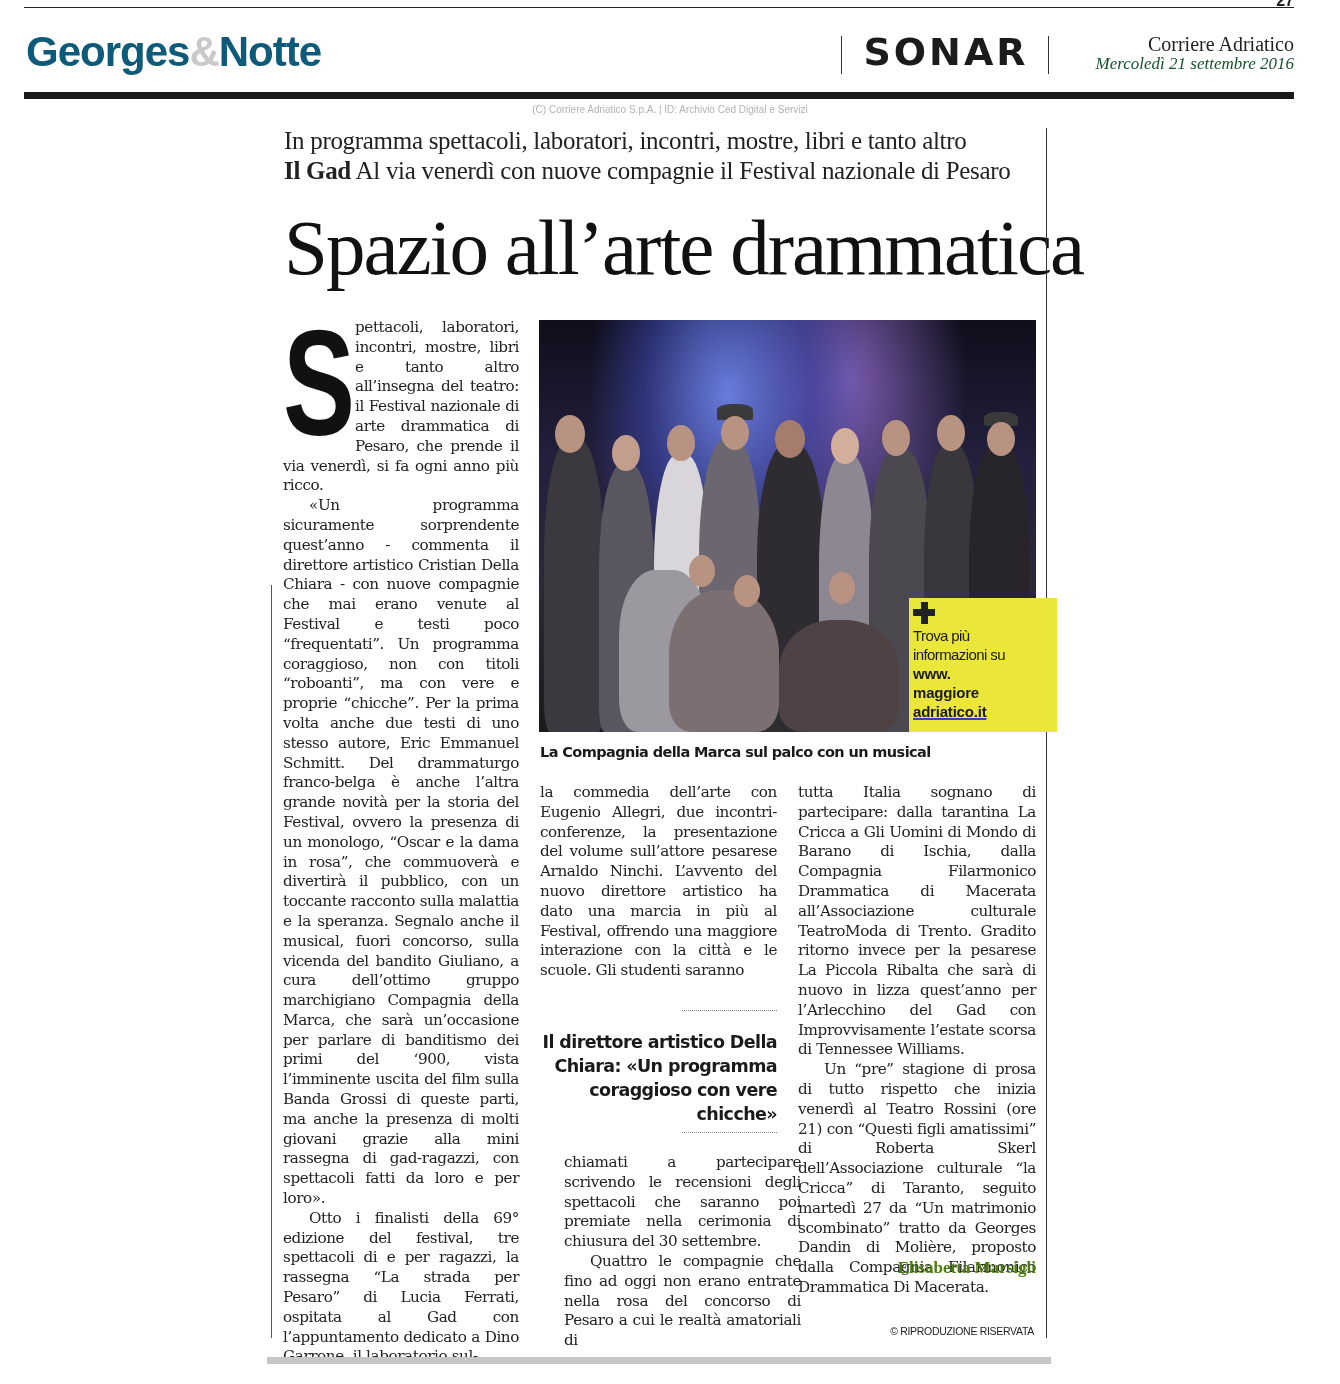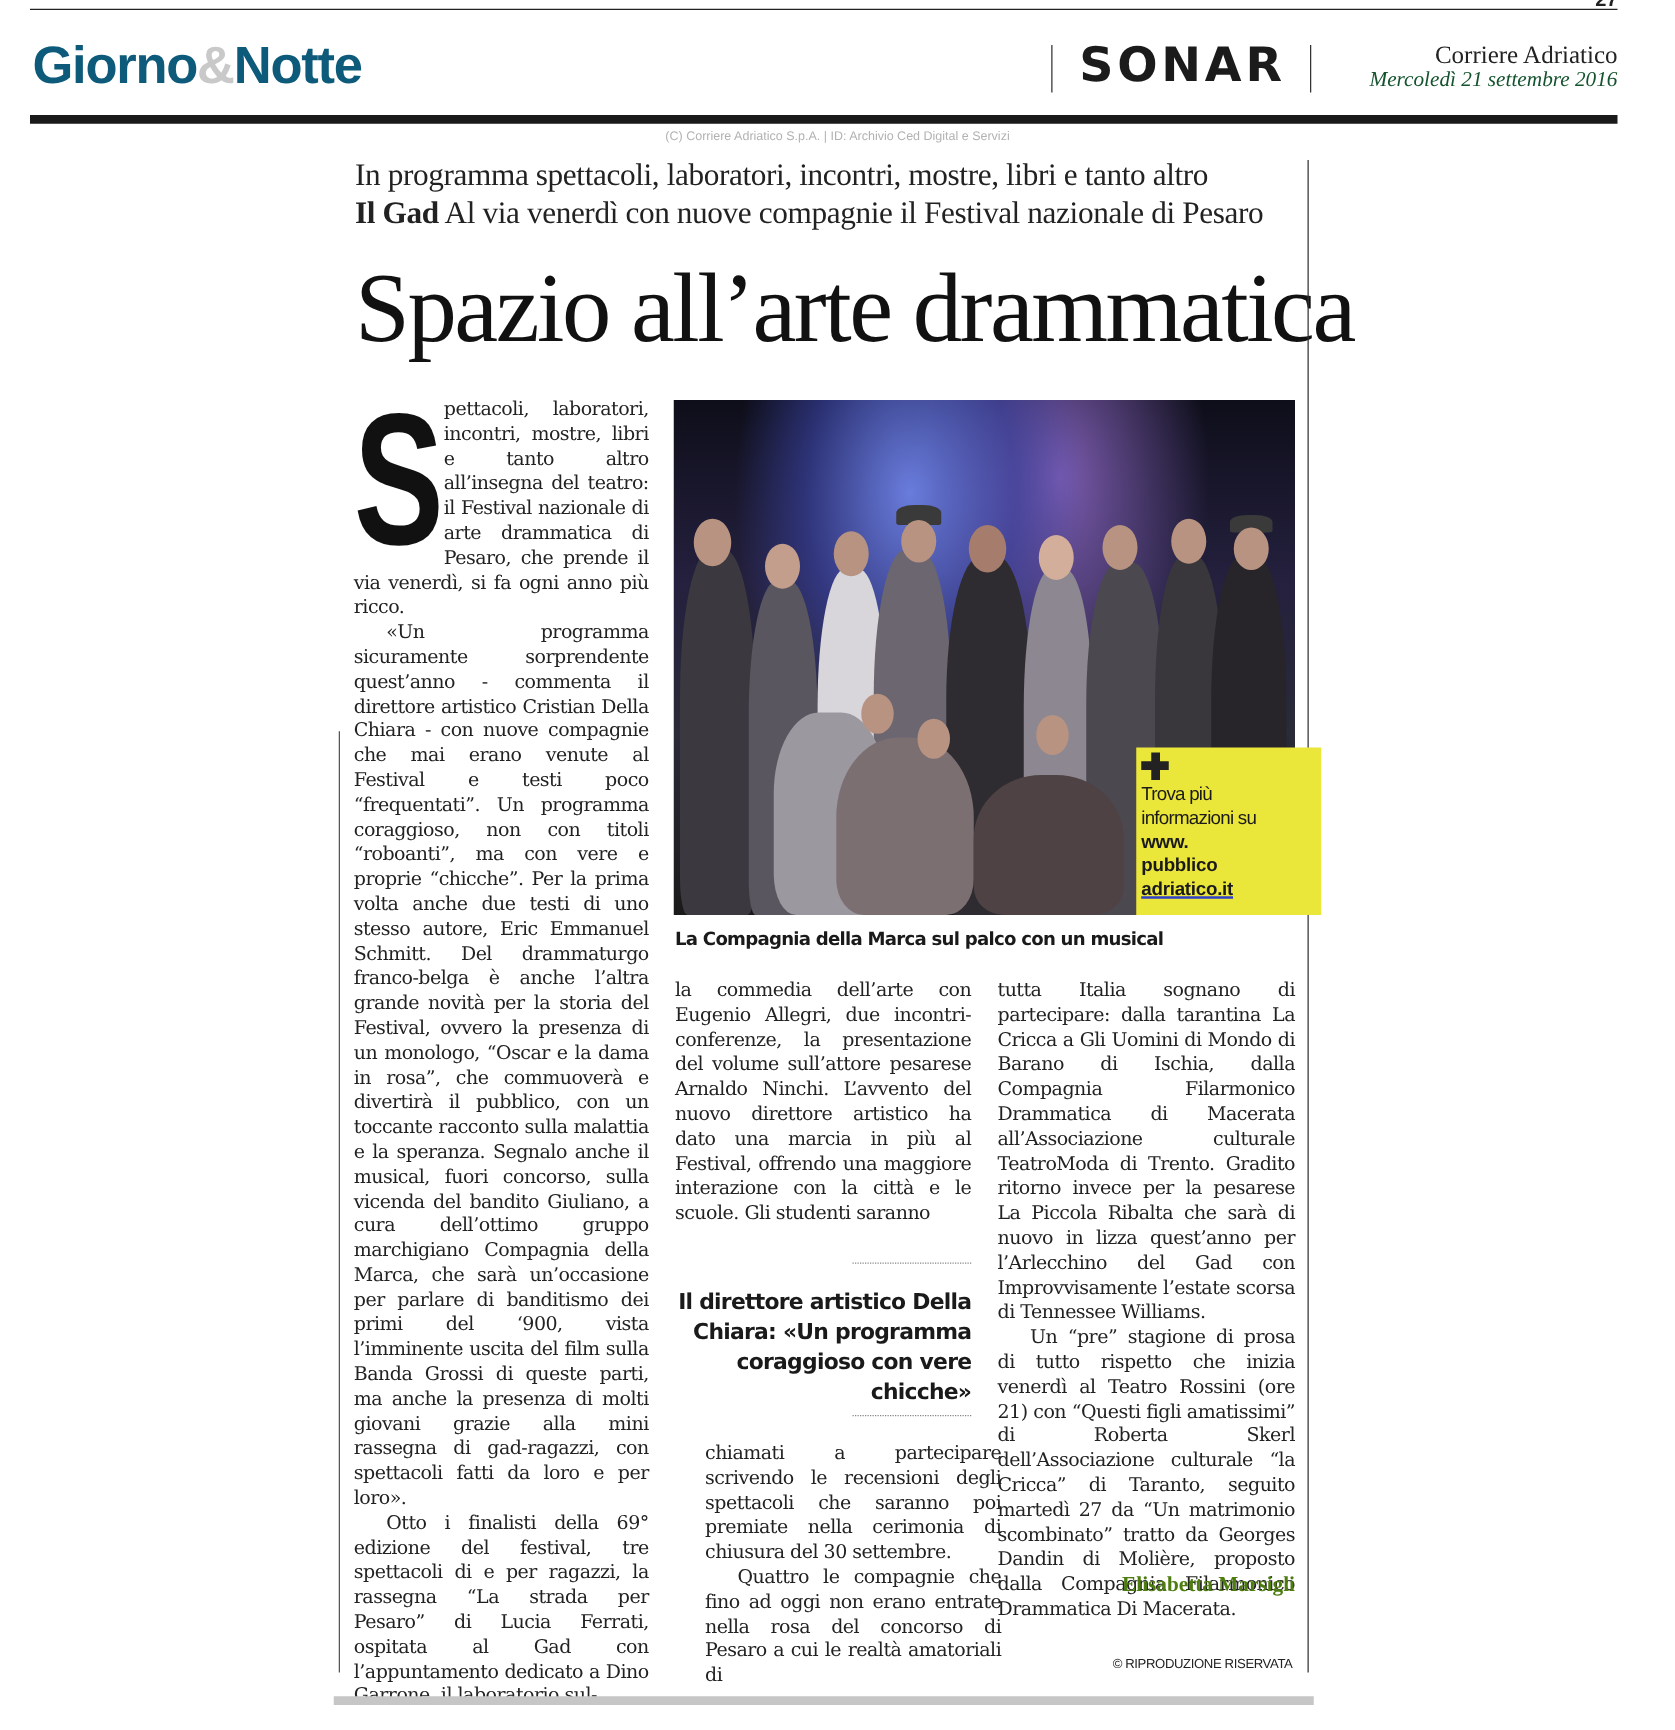--- a/index.html
+++ b/index.html
@@ -64,21 +64,21 @@
   .byline { position: absolute; right: 304px; top: 1258px; font-family: "Liberation Serif", serif; font-weight: bold; font-size: 17px; color: #4d7c0f; }
   .rights { position: absolute; right: 306px; top: 1325px; font-family: "Liberation Sans", sans-serif; font-size: 10.5px; letter-spacing: -0.3px; color: #222; }
 </style>
 </head>
 <body>
 
 <div class="top-rule"></div>
 <div class="page-num">27</div>
 
 <div class="masthead-left">
-  <span>Giorno</span><span class="amp">&amp;</span><span>Notte</span>
+  <span>Georges</span><span class="amp">&amp;</span><span>Notte</span>
 </div>
 
 <div class="section-sep" style="left:841px"></div>
 <div class="section-name">SONAR</div>
 <div class="section-sep" style="left:1048px"></div>
 
 <div class="paper-name">Corriere Adriatico</div>
 <div class="paper-date">Mercoledì 21 settembre 2016</div>
 
 <div class="thick-bar"></div>
@@ -128,21 +128,21 @@
   <div class="head" style="left:150px;top:235px;width:26px;height:32px"></div>
   <div class="head" style="left:195px;top:255px;width:26px;height:32px"></div>
   <div class="head" style="left:290px;top:252px;width:26px;height:32px"></div>
 </div>
 
 <div class="promo-box">
   <span class="plus-icon"></span>
   <span class="promo-text">Trova più</span>
   <span class="promo-text">informazioni su</span>
   <span class="promo-url">www.</span>
-  <span class="promo-url">pubblico</span>
+  <span class="promo-url">maggiore</span>
   <span class="promo-url last">adriatico.it</span>
 </div>
 
 <div class="caption">La Compagnia della Marca sul palco con un musical</div>
 
 <div class="col col2">
   <p>la commedia dell’arte con Eugenio Allegri, due incontri-conferenze, la presentazione del volume sull’attore pesarese Arnaldo Ninchi. L’avvento del nuovo direttore artistico ha dato una marcia in più al Festival, offrendo una maggiore interazione con la città e le scuole. Gli studenti saranno</p>
 </div>
 
 <div class="dotted" style="left:682px;top:1010px;width:95px"></div>

